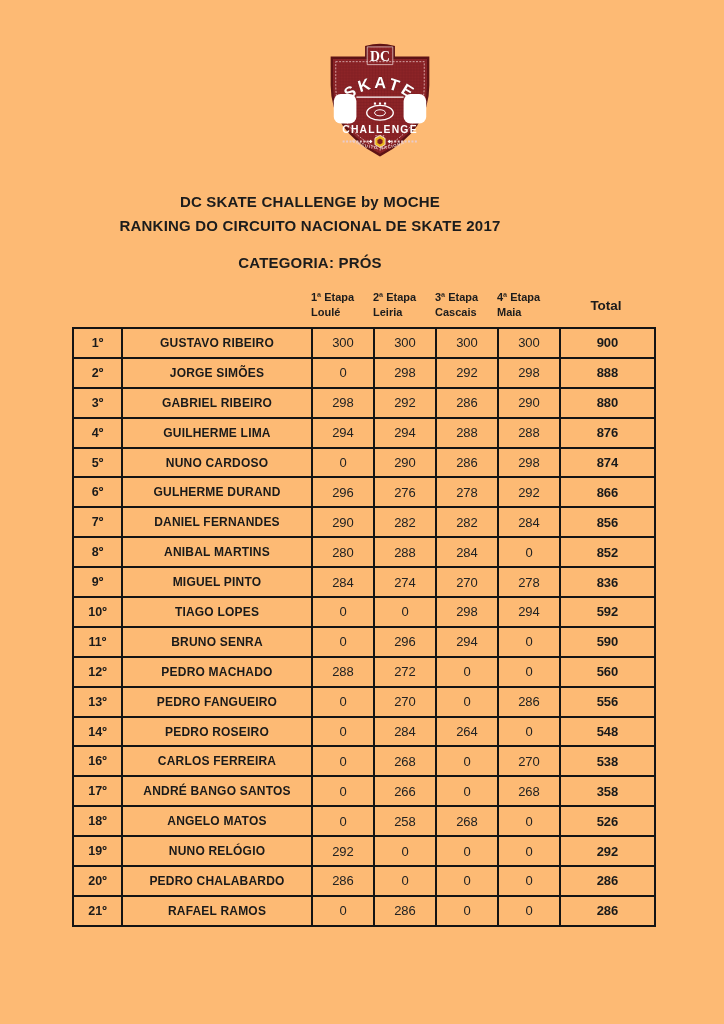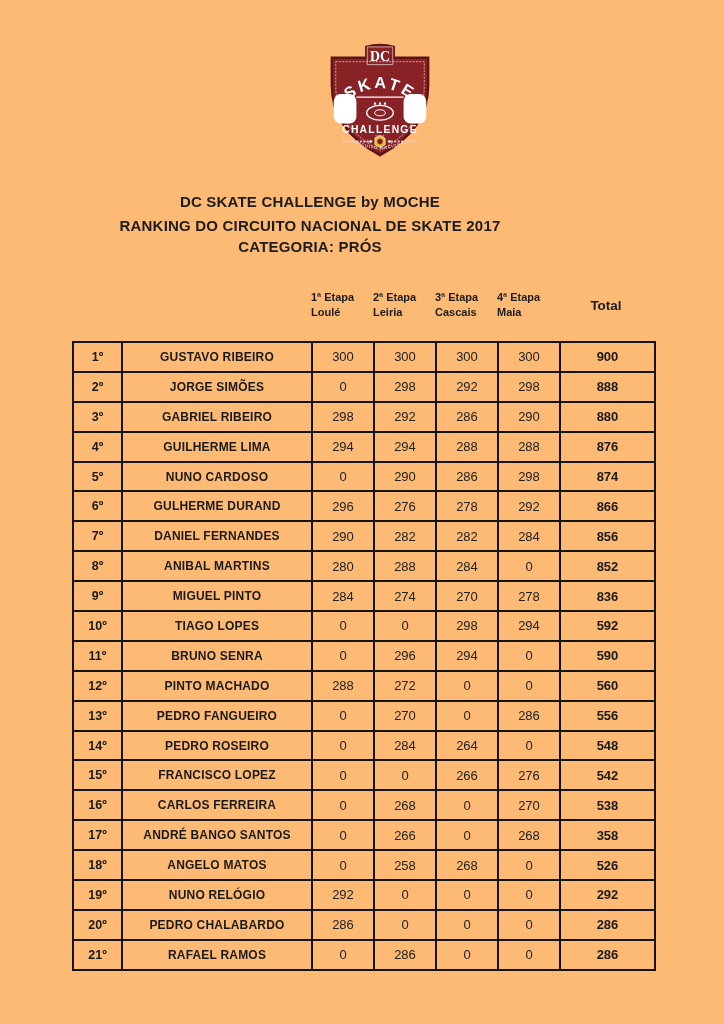--- a/index.html
+++ b/index.html
@@ -5,33 +5,33 @@
   html,body{margin:0;padding:0;background:#ffffff;}
   .page{position:relative;width:724px;height:1024px;background:#fdba74;overflow:hidden;
         font-family:"Liberation Sans", sans-serif;color:#1a1a1a;}
 
   
   .logo{position:absolute;left:321px;top:41px;width:118px;height:120px;}
 
   
   .titles{position:absolute;top:190px;left:0;width:620px;text-align:center;}
   .title-line{font-size:15px;font-weight:bold;line-height:24px;letter-spacing:0.2px;color:#1c1c1c;}
-  .category{font-size:15px;font-weight:bold;letter-spacing:0.2px;color:#1c1c1c;}
+  .category{margin-top:16px;font-size:15px;font-weight:bold;letter-spacing:0.2px;color:#1c1c1c;}
 
   
   .ranking{position:absolute;top:288px;left:72px;width:582px;}
   .head-row{display:flex;height:34px;}
   .hcell{box-sizing:border-box;}
   .h-pos{width:49px;}
   .h-name{width:190px;}
   .etapa{width:62px;text-align:left;font-size:11px;font-weight:bold;line-height:15px;padding-top:2px;color:#1c1c1c;}
   .h-total{width:94px;display:flex;align-items:center;justify-content:center;
            font-size:13.5px;font-weight:bold;color:#1c1c1c;}
 
-  table.rank{border-collapse:collapse;table-layout:fixed;width:582px;margin-top:19px;}
+  table.rank{border-collapse:collapse;table-layout:fixed;width:582px;margin-top:5px;}
   table.rank td{border:2px solid #141414;height:27.9px;text-align:center;vertical-align:middle;
                 padding:0;overflow:hidden;white-space:nowrap;}
   .td-pos{font-weight:bold;font-size:12.5px;}
   .td-name{font-weight:bold;font-size:12px;letter-spacing:0.2px;}
   .td-score{font-size:13px;color:#222;}
   .td-total{font-weight:bold;font-size:13px;}
 </style>
 </head>
 <body>
 
@@ -223,21 +223,21 @@
             <td class="td-pos">11º</td>
             <td class="td-name">BRUNO SENRA</td>
             <td class="td-score">0</td>
             <td class="td-score">296</td>
             <td class="td-score">294</td>
             <td class="td-score">0</td>
             <td class="td-total">590</td>
           </tr>
           <tr>
             <td class="td-pos">12º</td>
-            <td class="td-name">PINTO MACHADO</td>
+            <td class="td-name">PEDRO MACHADO</td>
             <td class="td-score">288</td>
             <td class="td-score">272</td>
             <td class="td-score">0</td>
             <td class="td-score">0</td>
             <td class="td-total">560</td>
           </tr>
           <tr>
             <td class="td-pos">13º</td>
             <td class="td-name">PEDRO FANGUEIRO</td>
             <td class="td-score">0</td>
@@ -247,29 +247,20 @@
             <td class="td-total">556</td>
           </tr>
           <tr>
             <td class="td-pos">14º</td>
             <td class="td-name">PEDRO ROSEIRO</td>
             <td class="td-score">0</td>
             <td class="td-score">284</td>
             <td class="td-score">264</td>
             <td class="td-score">0</td>
             <td class="td-total">548</td>
-          </tr>
-          <tr>
-            <td class="td-pos">15º</td>
-            <td class="td-name">FRANCISCO LOPEZ</td>
-            <td class="td-score">0</td>
-            <td class="td-score">0</td>
-            <td class="td-score">266</td>
-            <td class="td-score">276</td>
-            <td class="td-total">542</td>
           </tr>
           <tr>
             <td class="td-pos">16º</td>
             <td class="td-name">CARLOS FERREIRA</td>
             <td class="td-score">0</td>
             <td class="td-score">268</td>
             <td class="td-score">0</td>
             <td class="td-score">270</td>
             <td class="td-total">538</td>
           </tr>

